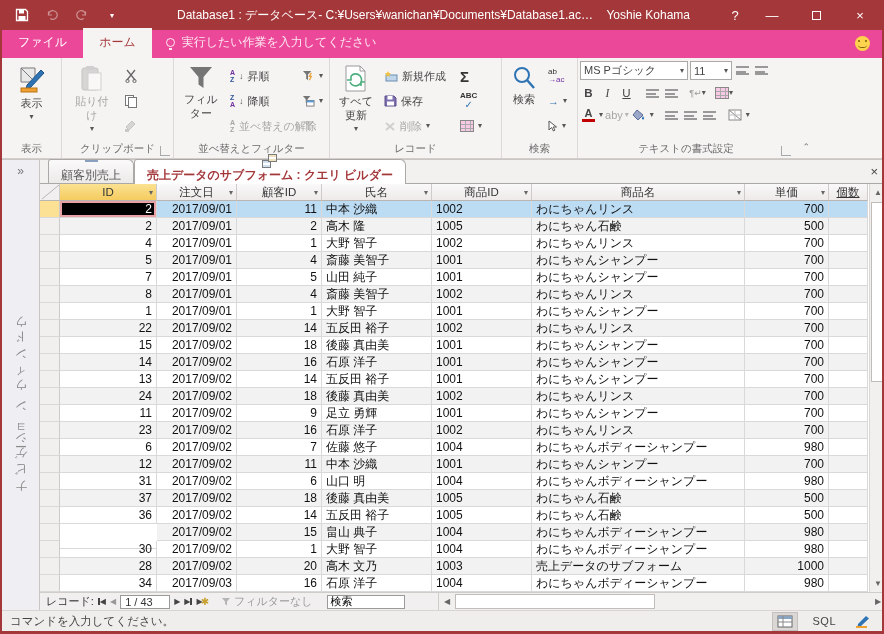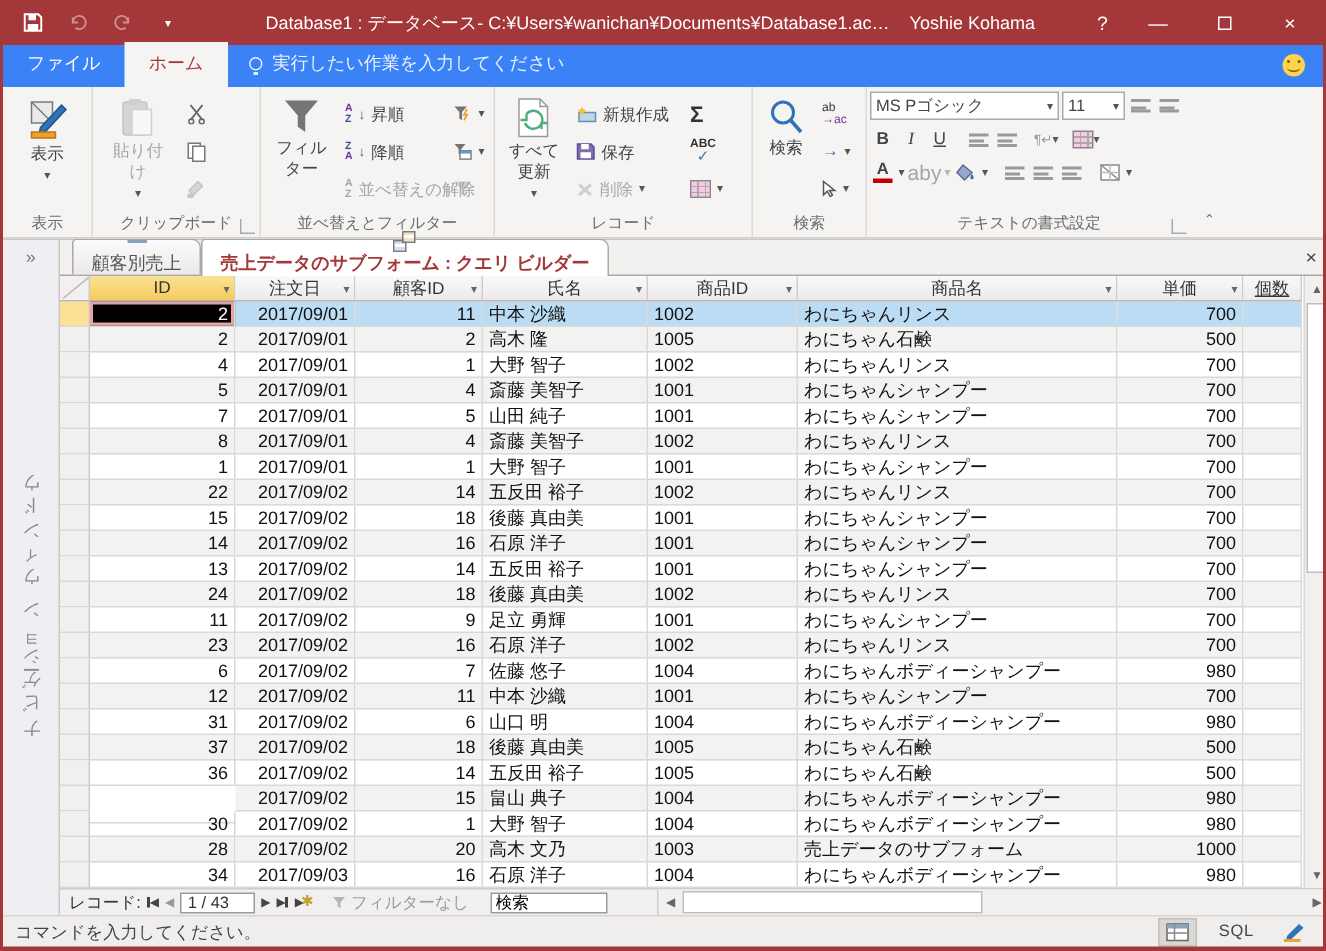--- a/index.html
+++ b/index.html
@@ -12,21 +12,21 @@
   .qat { display:flex; align-items:center; gap:14px; padding-left:12px; }
   .qat .ic { width:16px; height:16px; display:flex; align-items:center; justify-content:center; }
   .dim { opacity:.45; }
   .title-text { position:absolute; left:175px; top:0; height:30px; display:flex; align-items:center; white-space:nowrap; }
   .tb-right { position:absolute; right:0; top:0; height:30px; display:flex; align-items:center; }
   .user-name { margin-right:30px; }
   .help-q { width:30px; text-align:center; font-size:13px; }
   .winbtn { width:44px; height:30px; display:flex; align-items:center; justify-content:center; font-size:13px; }
   .maxbox { width:9px; height:9px; border:1px solid #fff; display:inline-block; }
   
-  .tabrow { position:absolute; left:0; top:30px; width:100%; height:28px; background:#3b82f6;
+  .tabrow { position:absolute; left:0; top:30px; width:100%; height:28px; background:#ec4899;
             display:flex; align-items:flex-end; color:#fff; font-size:12px; }
   .rtab { padding:6px 16px 7px; }
   .rtab.active { background:#F6F4F3; color:#A4373A; }
   .tellme { display:flex; align-items:center; gap:7px; margin-left:14px; padding-bottom:7px; color:rgba(255,255,255,.88); }
   .bulb { width:9px; height:9px; border:1.5px solid rgba(255,255,255,.88); border-radius:50%; position:relative; }
   .bulb:after { content:""; position:absolute; left:2px; top:9px; width:3px; height:2px; background:rgba(255,255,255,.88); }
   .smiley { position:absolute; right:12px; top:36px; width:15px; height:15px; border-radius:50%; background:#FFD34D; }
   .smiley:before { content:""; position:absolute; left:3px; top:4px; width:2px; height:2px; border-radius:50%;
                    background:#7a5b00; box-shadow:7px 0 0 #7a5b00; }
   .smiley:after { content:""; position:absolute; left:3px; top:6px; width:9px; height:5px;
@@ -363,21 +363,21 @@
               </svg>
               <span class="caret">▾</span>
           </span>
         </div>
       </div>
       <div class="rgroup-label">検索</div>
     </div>
 
     <div class="rgroup" style="width:216px; border-right:none;">
       <div class="fontrow">
-        <div class="combo" style="width:126px;">
+        <div class="combo" style="width:108px;">
           <span>MS Pゴシック</span>
             <span class="caret">▾</span>
         </div>
         <div class="combo" style="width:42px;">
           <span>11</span>
             <span class="caret">▾</span>
         </div>
         <span class="fmtbtn disabled">
             <span class="alines"></span>
           </span>
@@ -406,21 +406,21 @@
             <span class="cssicon grid-ic2"></span>
             <span class="caret">▾</span>
           </span>
       </div>
       <div class="fontrow" style="margin-top:4px;">
         <span class="fmtbtn" style="flex-direction:column;line-height:1;">
           <span style="font-weight:bold;font-size:11px;">A</span>
             <span style="width:13px;height:3px;background:#C00000;display:block;"></span>
         </span>
           <span class="caret">▾</span>
-        <span class="fmtbtn disabled" style="font-size:14px;">aby</span>
+        <span class="fmtbtn disabled" style="font-size:11px;">aby</span>
           <span class="caret" style="opacity:.4;">▾</span>
         <span class="fmtbtn">
           <svg width="14" height="12" viewBox="0 0 14 12">
               <path d="M5 1 l6 5 -5 5 -5 -5 z" fill="#9aa7c8" stroke="#5a6a96"></path>
               <path d="M11 7 c1.5 2 1.5 3.5 0 3.5 c-1.5 0 -1.5 -1.5 0 -3.5" fill="#2E74B5"></path>
             </svg>
         </span>
           <span class="caret">▾</span>
         <span class="vbar"></span>
         <span class="fmtbtn disabled">

